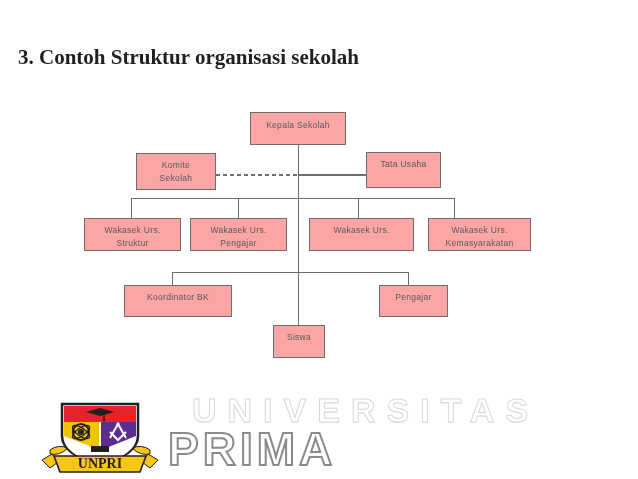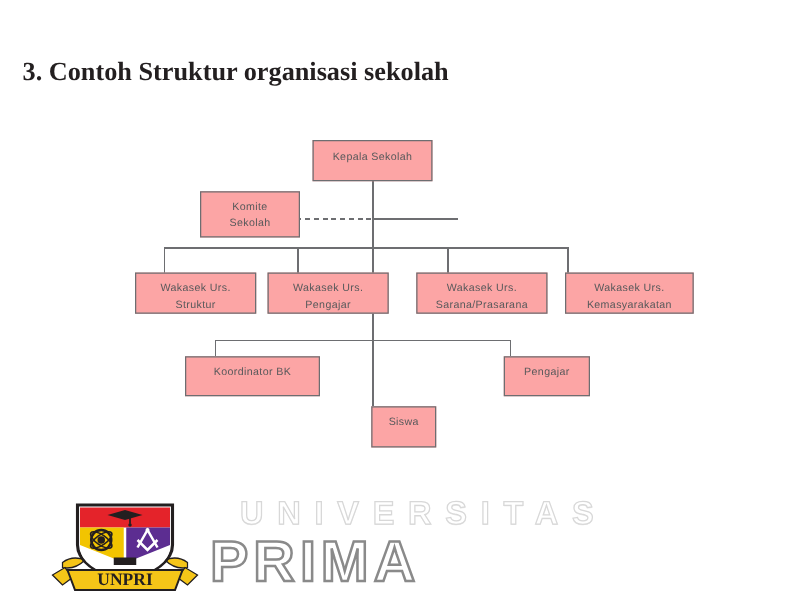--- a/index.html
+++ b/index.html
@@ -53,21 +53,21 @@
     line-height: 13px;
     text-align: center;
     font-family: "Liberation Sans", sans-serif;
     letter-spacing: 0.3px;
     overflow: hidden;
   }
   .node-box .node-label {
     display: block;
     width: 100%;
   }
-  .node-box.pad-top { padding-top: 5px; margin-left: 24px; }
+  .node-box.pad-top { padding-top: 5px; }
   .node-box.pad-mid { padding-top: 6px; }
 
   
   #brand-footer {
     position: absolute;
     left: 0;
     top: 378px;
     width: 638px;
     height: 101px;
   }
@@ -86,21 +86,21 @@
     top: 6px;
     width: 470px;
     height: 92px;
   }
   #wordmark-top {
     position: absolute;
     left: 24px;
     top: 6px;
     font-family: "Liberation Sans", sans-serif;
     font-weight: bold;
-    font-size: 26px;
+    font-size: 34px;
     line-height: 40px;
     letter-spacing: 11px;
     color: #ffffff;
     -webkit-text-stroke: 1px #d8d8d8;
     text-shadow: 0 1px 0 #e9e9e9;
   }
   #wordmark-bottom {
     position: absolute;
     left: 0px;
     top: 40px;
@@ -145,34 +145,36 @@
 
   <div class="node-box pad-mid" style="left:250px; top:17px; width:96px; height:33px;">
     <span class="node-label">Kepala Sekolah</span>
   </div>
 
   <div class="node-box pad-top" style="left:136px; top:58px; width:80px; height:37px;">
     <span class="node-label">Komite</span>
     <span class="node-label">Sekolah</span>
   </div>
 
+  <div class="node-box pad-top" style="left:366px; top:57px; width:75px; height:36px;">
+    <span class="node-label">Tata Usaha</span>
+  </div>
 
   <div class="node-box pad-top" style="left:84px; top:123px; width:97px; height:33px;">
     <span class="node-label">Wakasek Urs.</span>
     <span class="node-label">Struktur</span>
   </div>
 
   <div class="node-box pad-top" style="left:190px; top:123px; width:97px; height:33px;">
     <span class="node-label">Wakasek Urs.</span>
     <span class="node-label">Pengajar</span>
   </div>
 
   <div class="node-box pad-top" style="left:309px; top:123px; width:105px; height:33px;">
     <span class="node-label">Wakasek Urs.</span>
-    <span class="node-label">Sarana/Prasarana</span>
   </div>
 
   <div class="node-box pad-top" style="left:428px; top:123px; width:103px; height:33px;">
     <span class="node-label">Wakasek Urs.</span>
     <span class="node-label">Kemasyarakatan</span>
   </div>
 
   <div class="node-box pad-top" style="left:124px; top:190px; width:108px; height:32px;">
     <span class="node-label">Koordinator BK</span>
   </div>

